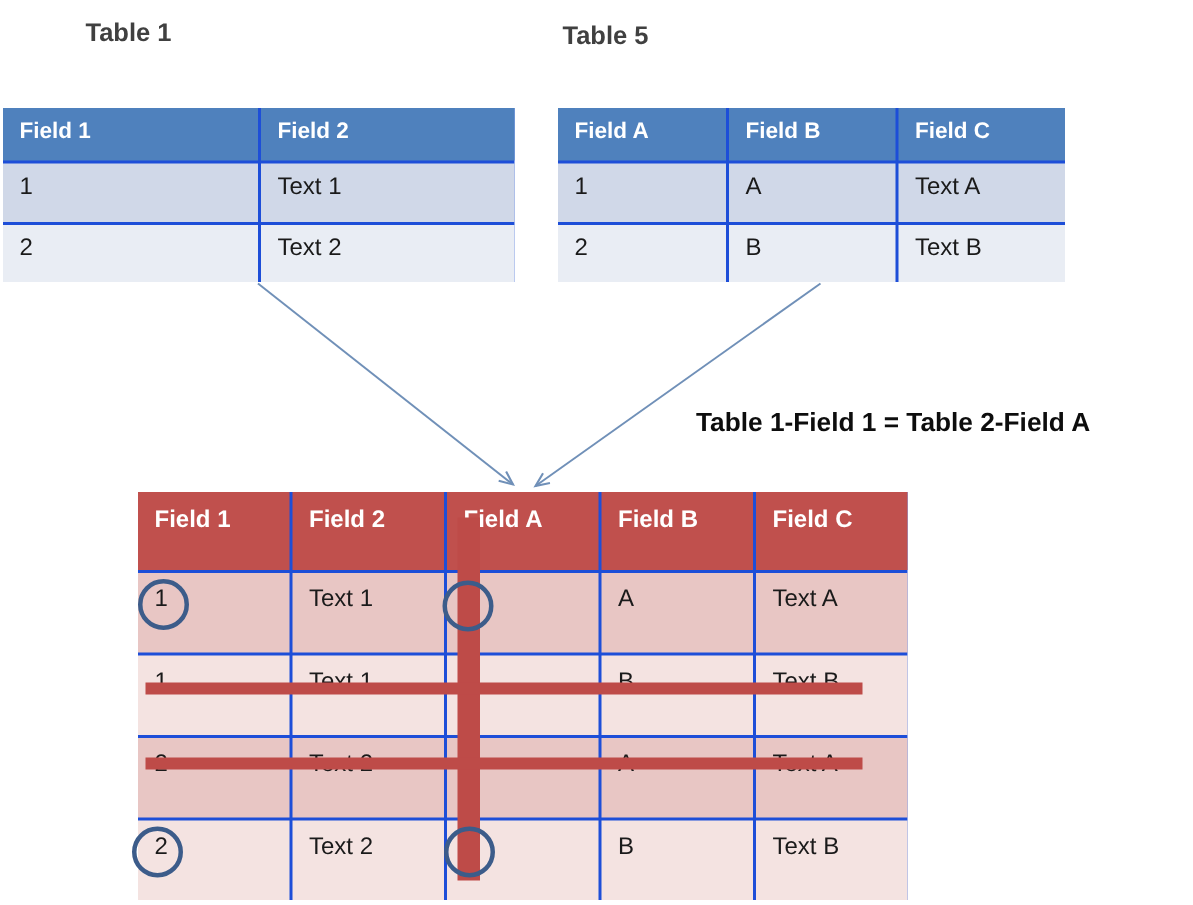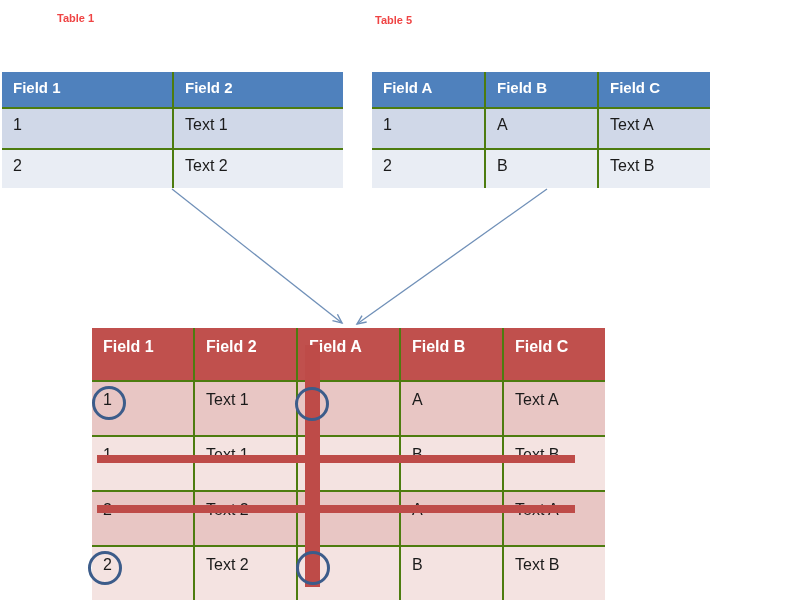--- a/index.html
+++ b/index.html
@@ -1,36 +1,36 @@
 <!DOCTYPE html>
 <html><head>
 <meta charset="utf-8">
 <style>
   html,body{margin:0;padding:0;background:#fff;}
   #stage{
     position:relative;width:795px;height:603px;overflow:hidden;
     font-family:"Liberation Sans", sans-serif;background:#ffffff;
   }
-  .tbl{position:absolute;display:grid;gap:2px;background:#4d7c0f;}
+  .tbl{position:absolute;display:grid;gap:2px;background:#1d4ed8;}
   .c{overflow:hidden;white-space:nowrap;}
   
   #table1{left:2px;top:72px;width:341px;grid-template-columns:170px 169px;grid-template-rows:35px 39px 38px;}
   #table2{left:372px;top:72px;width:338px;grid-template-columns:112px 111px 111px;grid-template-rows:35px 39px 38px;}
   .bh{background:#4F81BD;color:#ffffff;font-weight:bold;font-size:15px;padding:7px 0 0 11px;}
   .br1{background:#D0D8E8;}
   .br2{background:#E9EDF4;}
   .bcell{color:#1a1a1a;font-size:16px;padding:7px 0 0 11px;}
   
   #merged{left:92px;top:328px;width:513px;grid-template-columns:101px 101px 101px 101px 101px;grid-template-rows:52px 53px 53px 53px 53px;}
   .rh{background:#C0504D;color:#ffffff;font-weight:bold;font-size:16px;padding:10px 0 0 11px;}
   .rr-odd{background:#E8C6C4;}
   .rr-even{background:#F4E3E1;}
   .rcell{color:#1a1a1a;font-size:16px;padding:9px 0 0 11px;}
   
-  .title{position:absolute;font-weight:bold;font-size:11px;color:#ef4444;}
+  .title{position:absolute;font-weight:bold;font-size:17px;color:#404040;}
   #title1{left:57px;top:12px;}
   #title2{left:375px;top:14px;}
   #joincond{position:absolute;left:464px;top:271px;font-weight:bold;font-size:17.5px;color:#0d0d0d;white-space:nowrap;}
   
   #overlay{position:absolute;left:0;top:0;width:795px;height:603px;pointer-events:none;}
 </style>
 </head>
 <body>
 
 <div id="stage">
@@ -52,20 +52,21 @@
     <div class="c bh">Field B</div>
     <div class="c bh">Field C</div>
     <div class="c br1 bcell">1</div>
     <div class="c br1 bcell">A</div>
     <div class="c br1 bcell">Text A</div>
     <div class="c br2 bcell">2</div>
     <div class="c br2 bcell">B</div>
     <div class="c br2 bcell">Text B</div>
   </div>
 
+  <div id="joincond">Table 1-Field 1 = Table 2-Field A</div>
 
   <div id="merged" class="tbl">
     <div class="c rh">Field 1</div>
     <div class="c rh">Field 2</div>
     <div class="c rh">Field A</div>
     <div class="c rh">Field B</div>
     <div class="c rh">Field C</div>
 
     <div class="c rr-odd rcell">1</div>
     <div class="c rr-odd rcell">Text 1</div>

